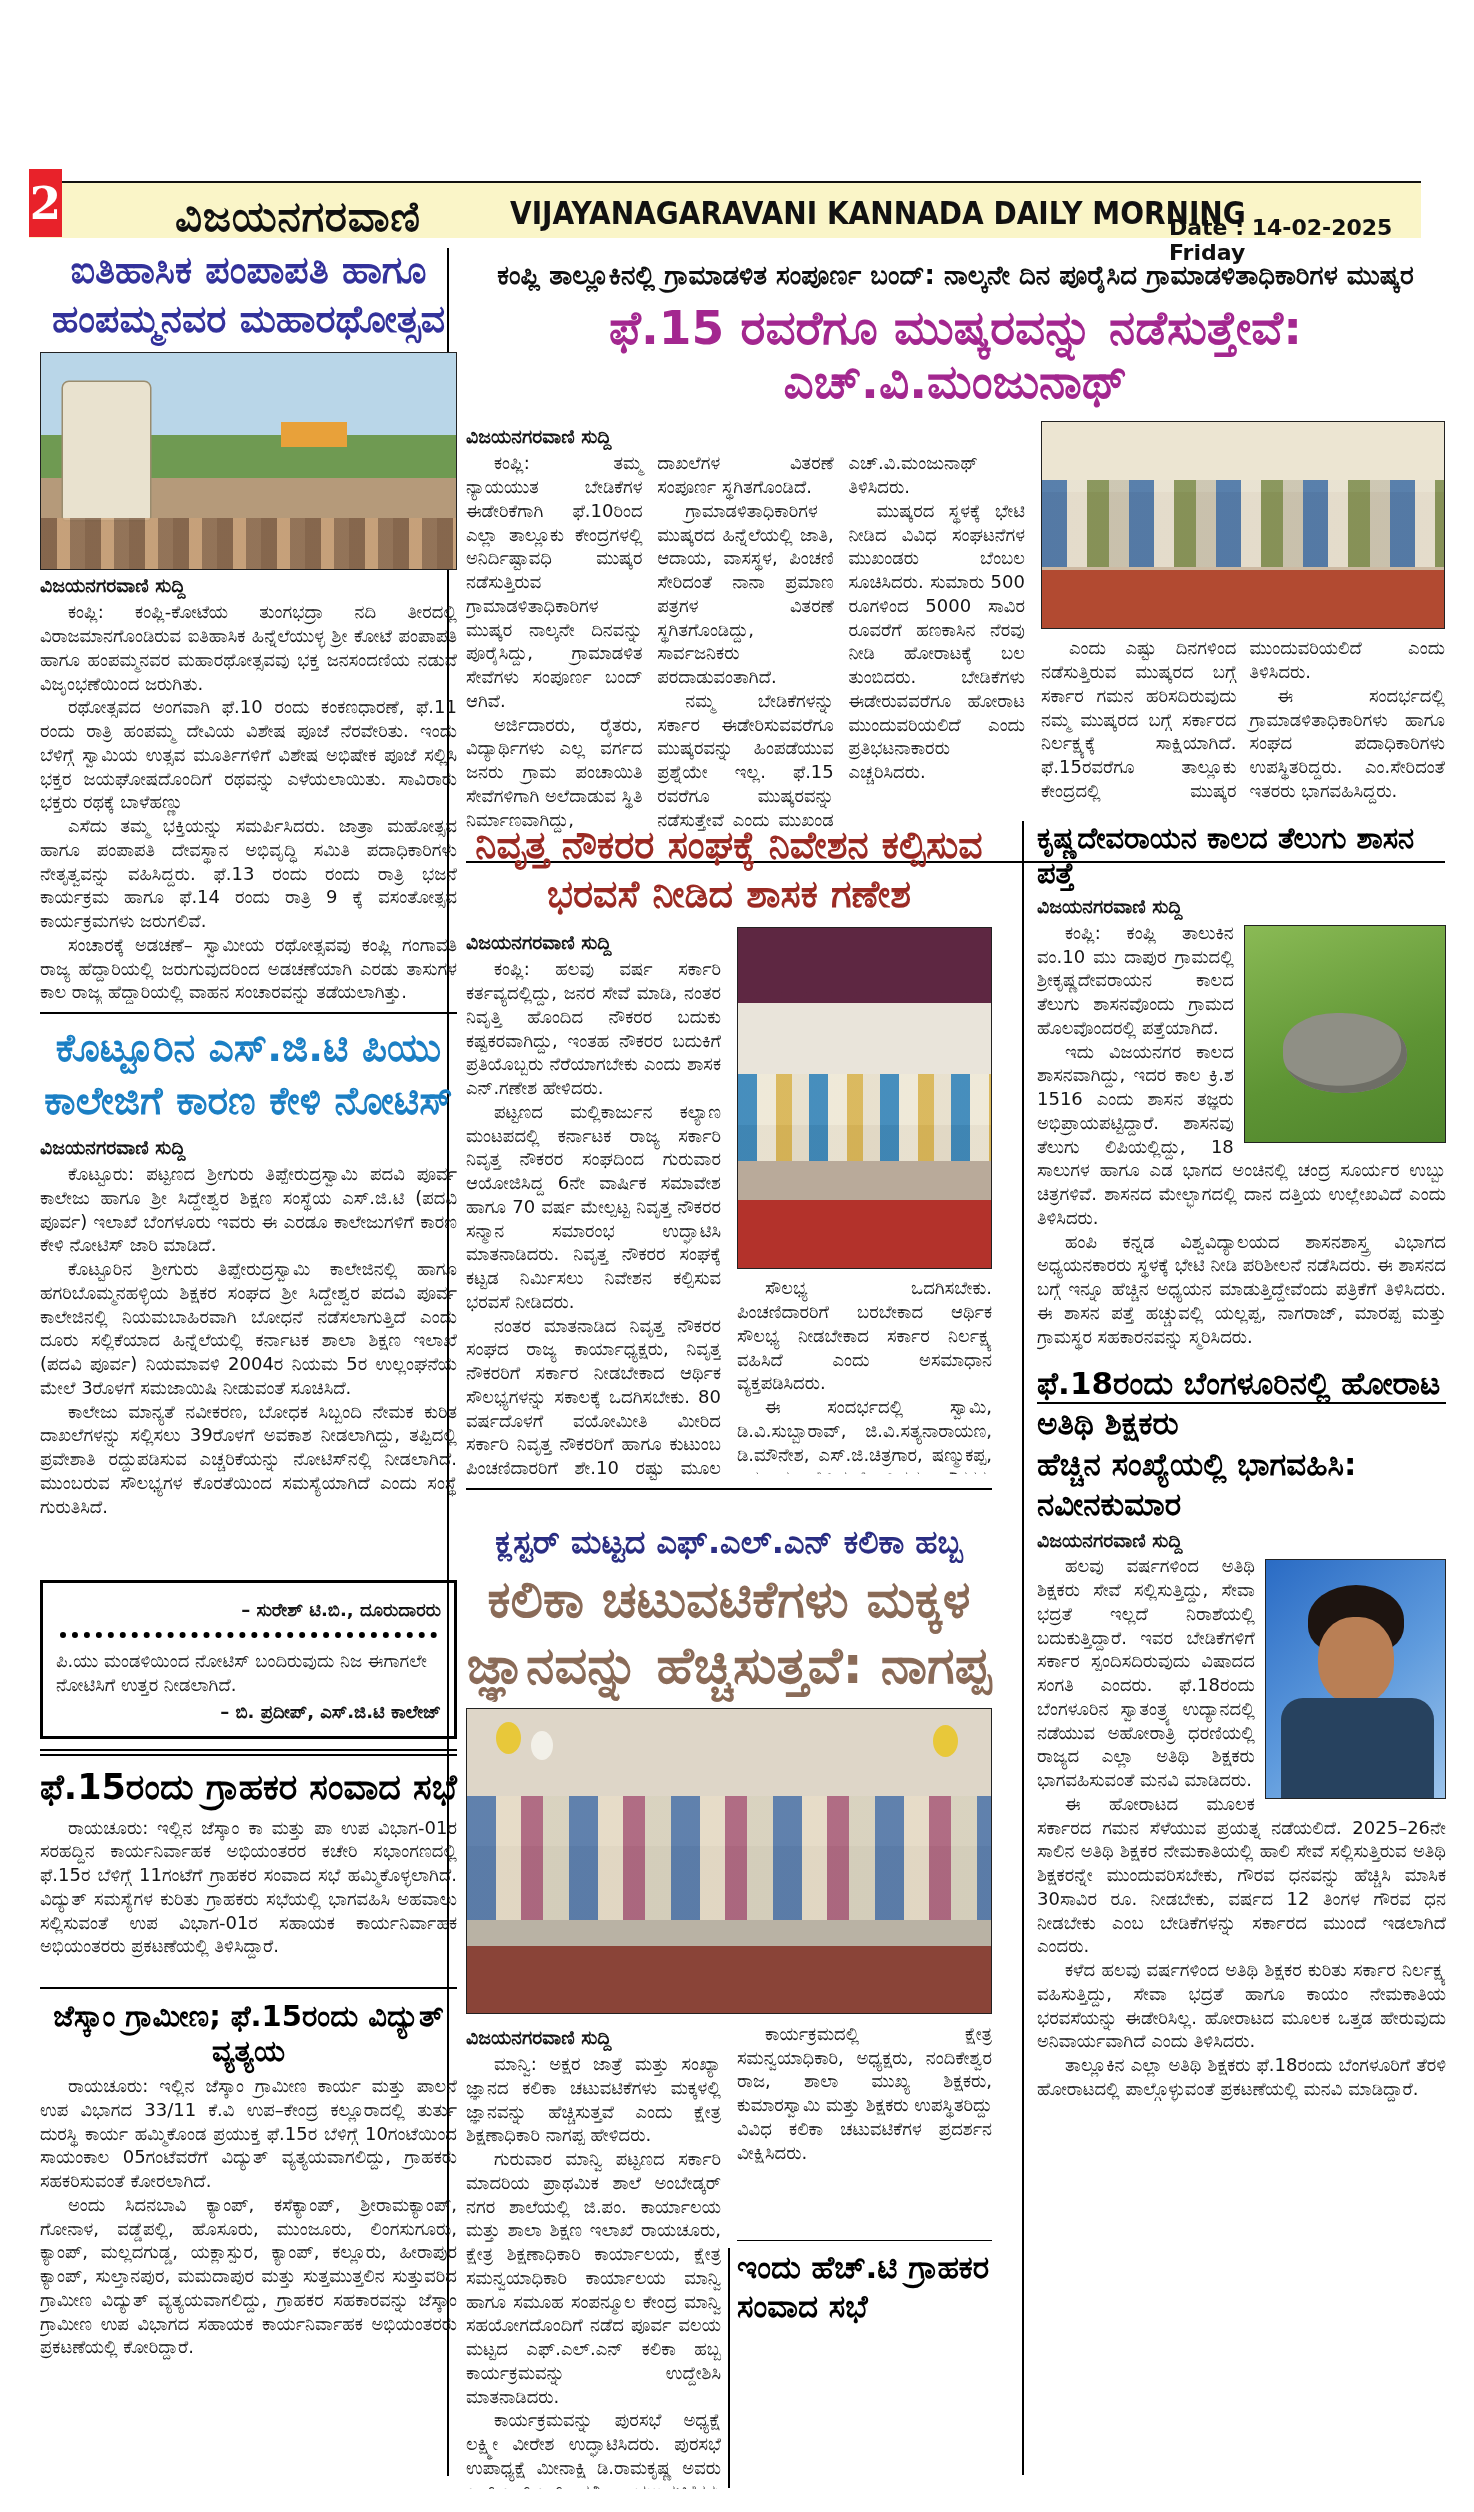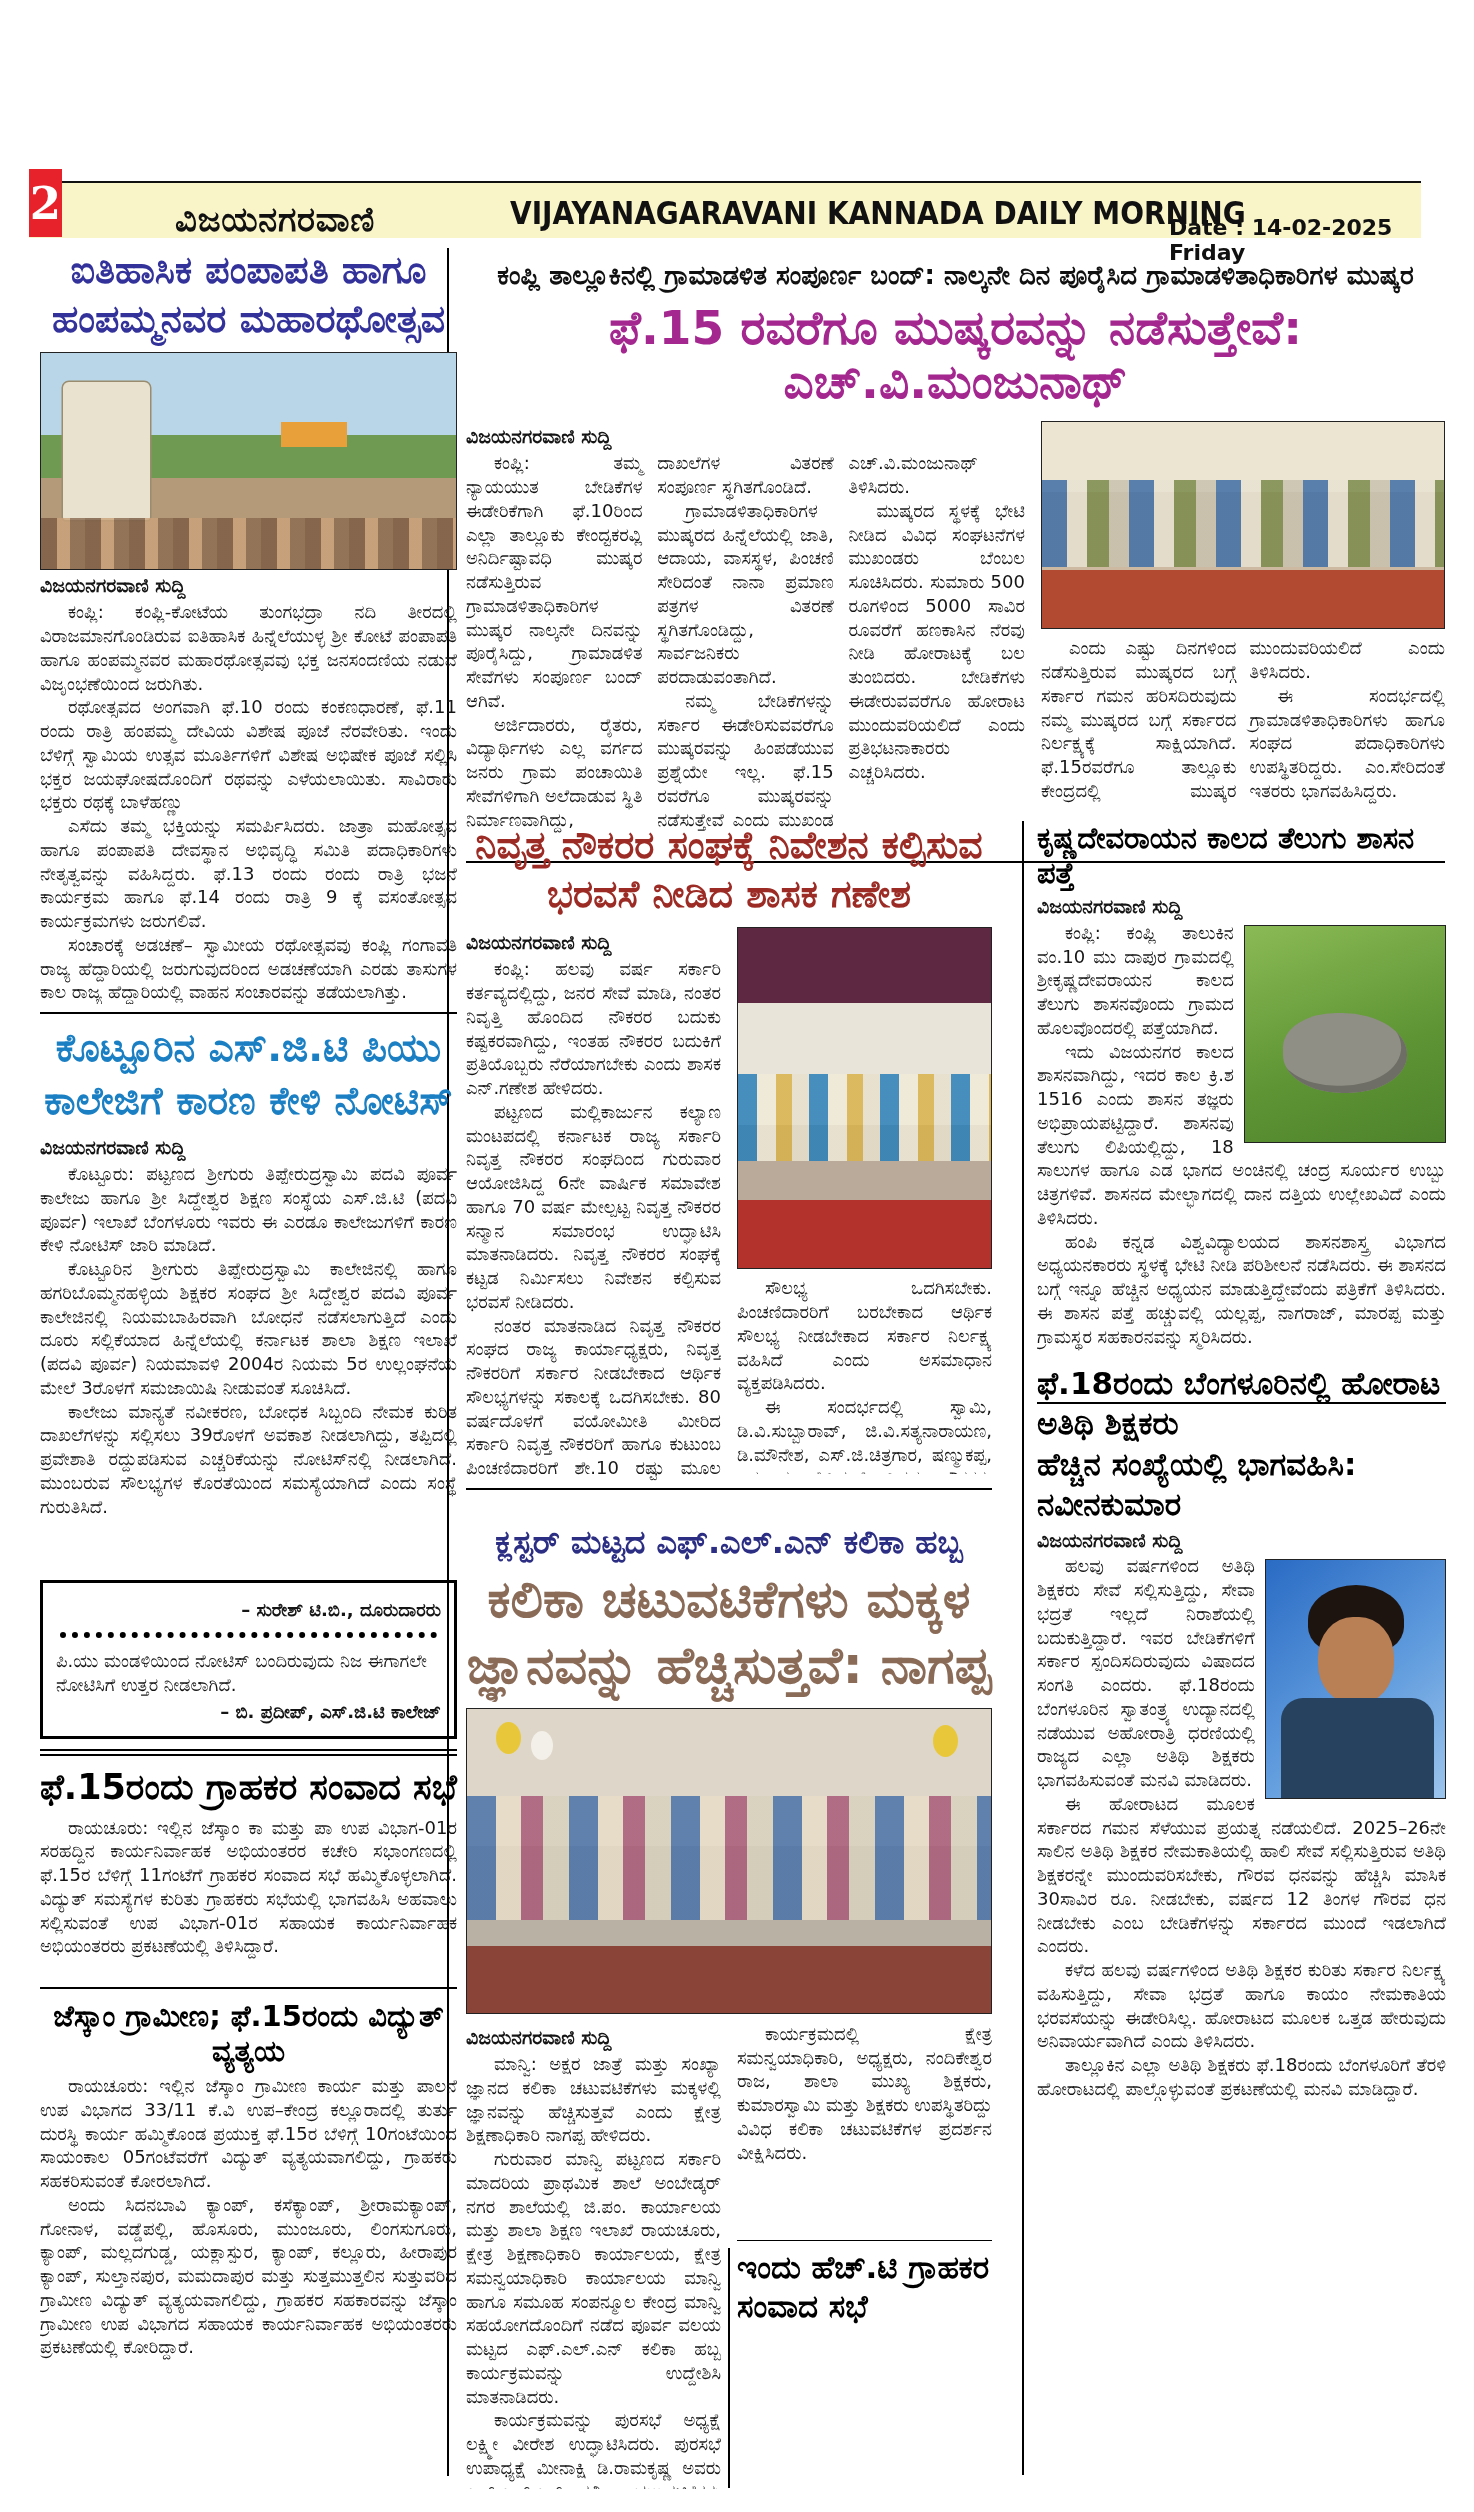--- a/index.html
+++ b/index.html
@@ -13,21 +13,21 @@
   .masthead-band {
     position: absolute; left: 29px; top: 181px; width: 1392px; height: 57px;
     background: #faf5c8; border-top: 2.2px solid #111;
   }
   .page-num-box {
     position: absolute; left: 29px; top: 169px; width: 33px; height: 68px;
     background: #e8222a; color: #fff; font-weight: bold; font-size: 45px;
     display: flex; align-items: center; justify-content: center;
     font-family: "DejaVu Serif", serif; z-index: 2;
   }
-  .masthead-kn { position: absolute; left: 175px; top: 199px; font-size: 34px; font-weight: bold; color: #111; letter-spacing: 0.7px; }
+  .masthead-kn { position: absolute; left: 175px; top: 192px; font-size: 42px; font-weight: bold; color: #111; letter-spacing: 0.7px; }
   .masthead-en { position: absolute; left: 510px; top: 194px; font-size: 28px; font-weight: bold; color: #111; letter-spacing: 0px; transform: scaleY(1.15); transform-origin: top; }
   .masthead-date { position: absolute; left: 1169px; top: 215px; font-size: 22px; font-weight: bold; color: #111; }
 
   
   .byline { font-weight: bold; font-size: 19px; margin: 4.4px 0 2.9px 0; }
   .bodytext { font-size: 18px; line-height: 1.32; text-align: justify; overflow: hidden; }
   .bodytext p { text-indent: 28px; margin: 0; }
   .prewrap { white-space: pre-line; }
   .hl { font-weight: bold; text-align: center; }
   .rule { border-top: 2.2px solid #000; }
@@ -188,21 +188,21 @@
   </article>
 </div>
 
 <article id="strike">
   <div class="kicker-strike">ಕಂಪ್ಲಿ ತಾಲ್ಲೂಕಿನಲ್ಲಿ ಗ್ರಾಮಾಡಳಿತ ಸಂಪೂರ್ಣ ಬಂದ್: ನಾಲ್ಕನೇ ದಿನ ಪೂರೈಸಿದ ಗ್ರಾಮಾಡಳಿತಾಧಿಕಾರಿಗಳ ಮುಷ್ಕರ</div>
   <h1 class="hl hl-strike">ಫೆ.15 ರವರೆಗೂ ಮುಷ್ಕರವನ್ನು ನಡೆಸುತ್ತೇವೆ: ಎಚ್.ವಿ.ಮಂಜುನಾಥ್</h1>
   <div class="strike-body-row">
     <div>
       <div class="byline">ವಿಜಯನಗರವಾಣಿ ಸುದ್ದಿ</div>
       <div class="bodytext strike-main" style="height:401px;">
-          <p>ಕಂಪ್ಲಿ: ತಮ್ಮ ನ್ಯಾಯಯುತ ಬೇಡಿಕೆಗಳ ಈಡೇರಿಕೆಗಾಗಿ ಫೆ.10ರಿಂದ ಎಲ್ಲಾ ತಾಲ್ಲೂಕು ಕೇಂದ್ಟಕರವ್ಲಿ ಅನಿರ್ದಿಷ್ಟಾವಧಿ ಮುಷ್ಕರ ನಡೆಸುತ್ತಿರುವ ಗ್ರಾಮಾಡಳಿತಾಧಿಕಾರಿಗಳ ಮುಷ್ಕರ ನಾಲ್ಕನೇ ದಿನವನ್ನು ಪೂರೈಸಿದ್ದು, ಗ್ರಾಮಾಡಳಿತ ಸೇವೆಗಳು ಸಂಪೂರ್ಣ ಬಂದ್ ಆಗಿವೆ.</p>
+          <p>ಕಂಪ್ಲಿ: ತಮ್ಮ ನ್ಯಾಯಯುತ ಬೇಡಿಕೆಗಳ ಈಡೇರಿಕೆಗಾಗಿ ಫೆ.10ರಿಂದ ಎಲ್ಲಾ ತಾಲ್ಲೂಕು ಕೇಂದ್ರಗಳಲ್ಲಿ ಅನಿರ್ದಿಷ್ಟಾವಧಿ ಮುಷ್ಕರ ನಡೆಸುತ್ತಿರುವ ಗ್ರಾಮಾಡಳಿತಾಧಿಕಾರಿಗಳ ಮುಷ್ಕರ ನಾಲ್ಕನೇ ದಿನವನ್ನು ಪೂರೈಸಿದ್ದು, ಗ್ರಾಮಾಡಳಿತ ಸೇವೆಗಳು ಸಂಪೂರ್ಣ ಬಂದ್ ಆಗಿವೆ.</p>
           <p>ಅರ್ಜಿದಾರರು, ರೈತರು, ವಿದ್ಯಾರ್ಥಿಗಳು ಎಲ್ಲ ವರ್ಗದ ಜನರು ಗ್ರಾಮ ಪಂಚಾಯಿತಿ ಸೇವೆಗಳಿಗಾಗಿ ಅಲೆದಾಡುವ ಸ್ಥಿತಿ ನಿರ್ಮಾಣವಾಗಿದ್ದು, ದಾಖಲೆಗಳ ವಿತರಣೆ ಸಂಪೂರ್ಣ ಸ್ಥಗಿತಗೊಂಡಿದೆ.</p>
           <p>ಗ್ರಾಮಾಡಳಿತಾಧಿಕಾರಿಗಳ ಮುಷ್ಕರದ ಹಿನ್ನೆಲೆಯಲ್ಲಿ ಜಾತಿ, ಆದಾಯ, ವಾಸಸ್ಥಳ, ಪಿಂಚಣಿ ಸೇರಿದಂತೆ ನಾನಾ ಪ್ರಮಾಣ ಪತ್ರಗಳ ವಿತರಣೆ ಸ್ಥಗಿತಗೊಂಡಿದ್ದು, ಸಾರ್ವಜನಿಕರು ಪರದಾಡುವಂತಾಗಿದೆ.</p>
           <p>ನಮ್ಮ ಬೇಡಿಕೆಗಳನ್ನು ಸರ್ಕಾರ ಈಡೇರಿಸುವವರೆಗೂ ಮುಷ್ಕರವನ್ನು ಹಿಂಪಡೆಯುವ ಪ್ರಶ್ನೆಯೇ ಇಲ್ಲ. ಫೆ.15 ರವರೆಗೂ ಮುಷ್ಕರವನ್ನು ನಡೆಸುತ್ತೇವೆ ಎಂದು ಮುಖಂಡ ಎಚ್.ವಿ.ಮಂಜುನಾಥ್ ತಿಳಿಸಿದರು.</p>
           <p>ಮುಷ್ಕರದ ಸ್ಥಳಕ್ಕೆ ಭೇಟಿ ನೀಡಿದ ವಿವಿಧ ಸಂಘಟನೆಗಳ ಮುಖಂಡರು ಬೆಂಬಲ ಸೂಚಿಸಿದರು. ಸುಮಾರು 500 ರೂಗಳಿಂದ 5000 ಸಾವಿರ ರೂವರೆಗೆ ಹಣಕಾಸಿನ ನೆರವು ನೀಡಿ ಹೋರಾಟಕ್ಕೆ ಬಲ ತುಂಬಿದರು. ಬೇಡಿಕೆಗಳು ಈಡೇರುವವರೆಗೂ ಹೋರಾಟ ಮುಂದುವರಿಯಲಿದೆ ಎಂದು ಪ್ರತಿಭಟನಾಕಾರರು ಎಚ್ಚರಿಸಿದರು.</p>
         </div>
     </div>
     <div class="strike-right">
       <div class="photo ph-strike">
         <div class="layer people"></div>
       </div>

